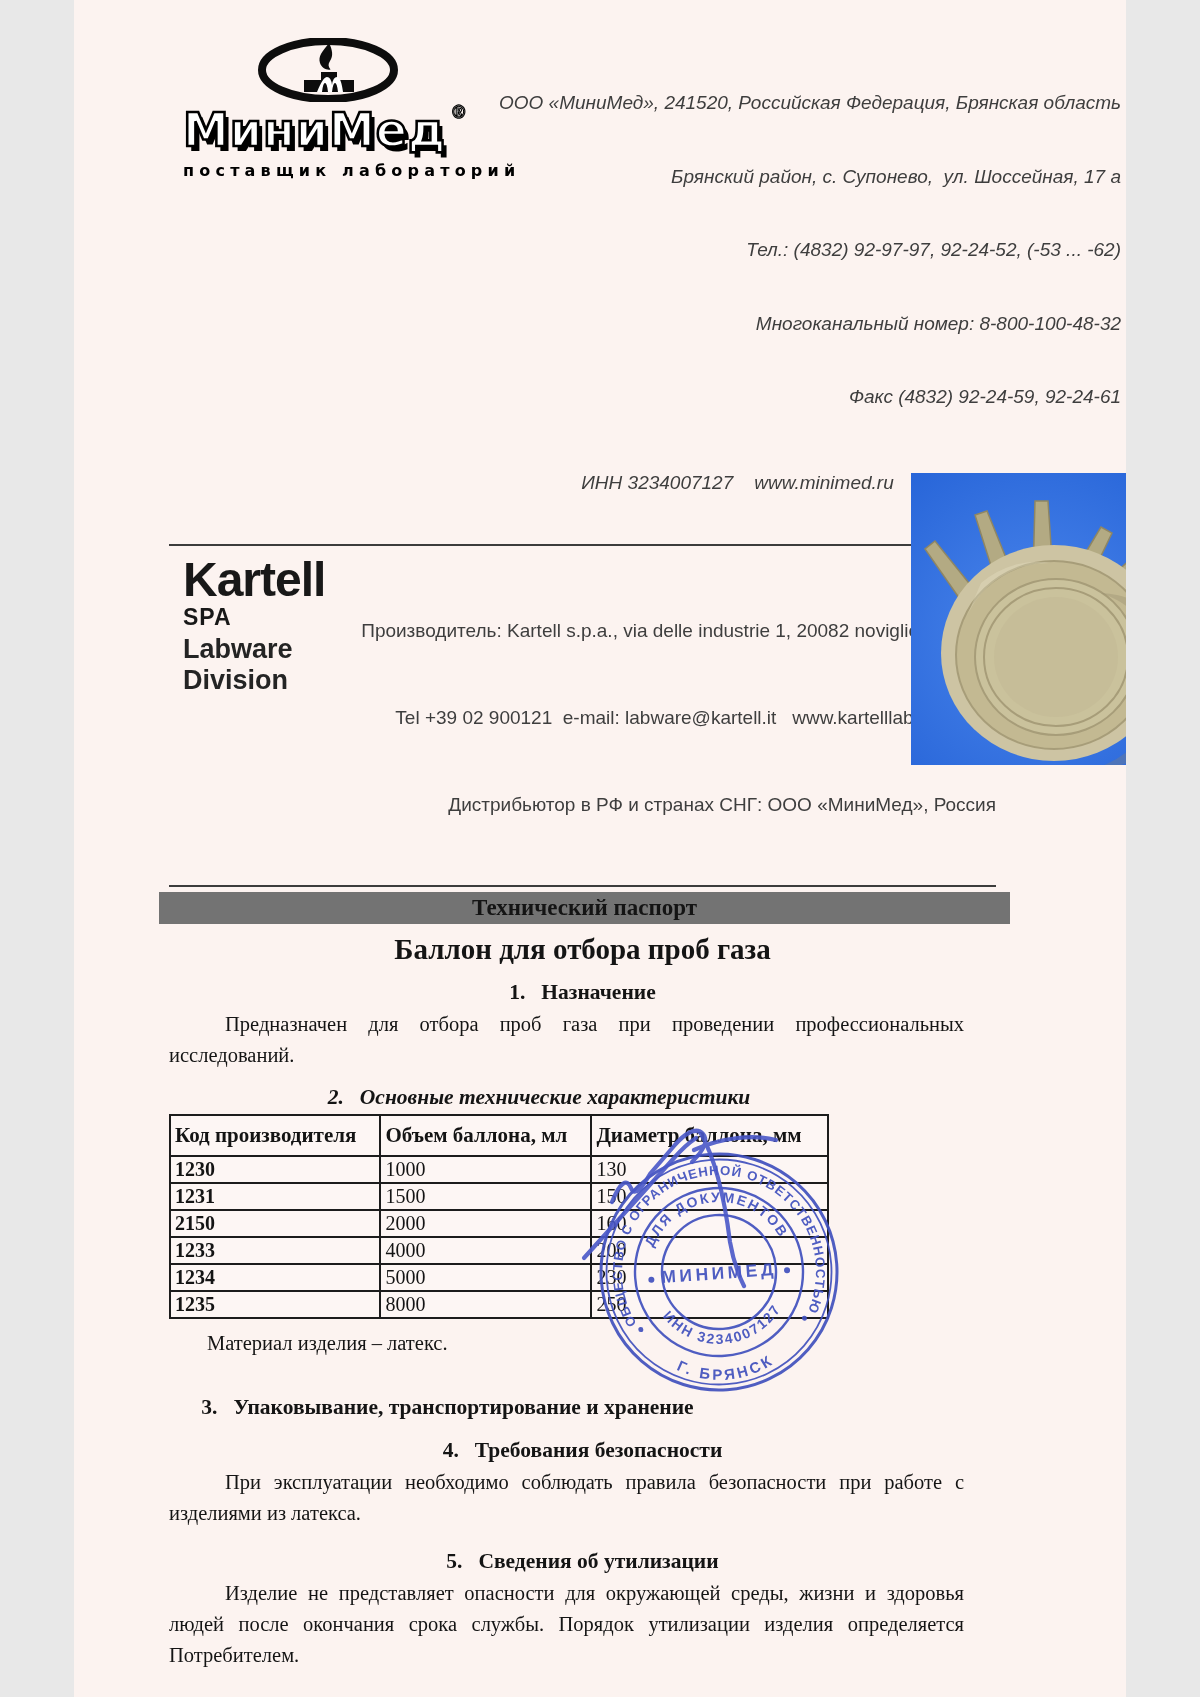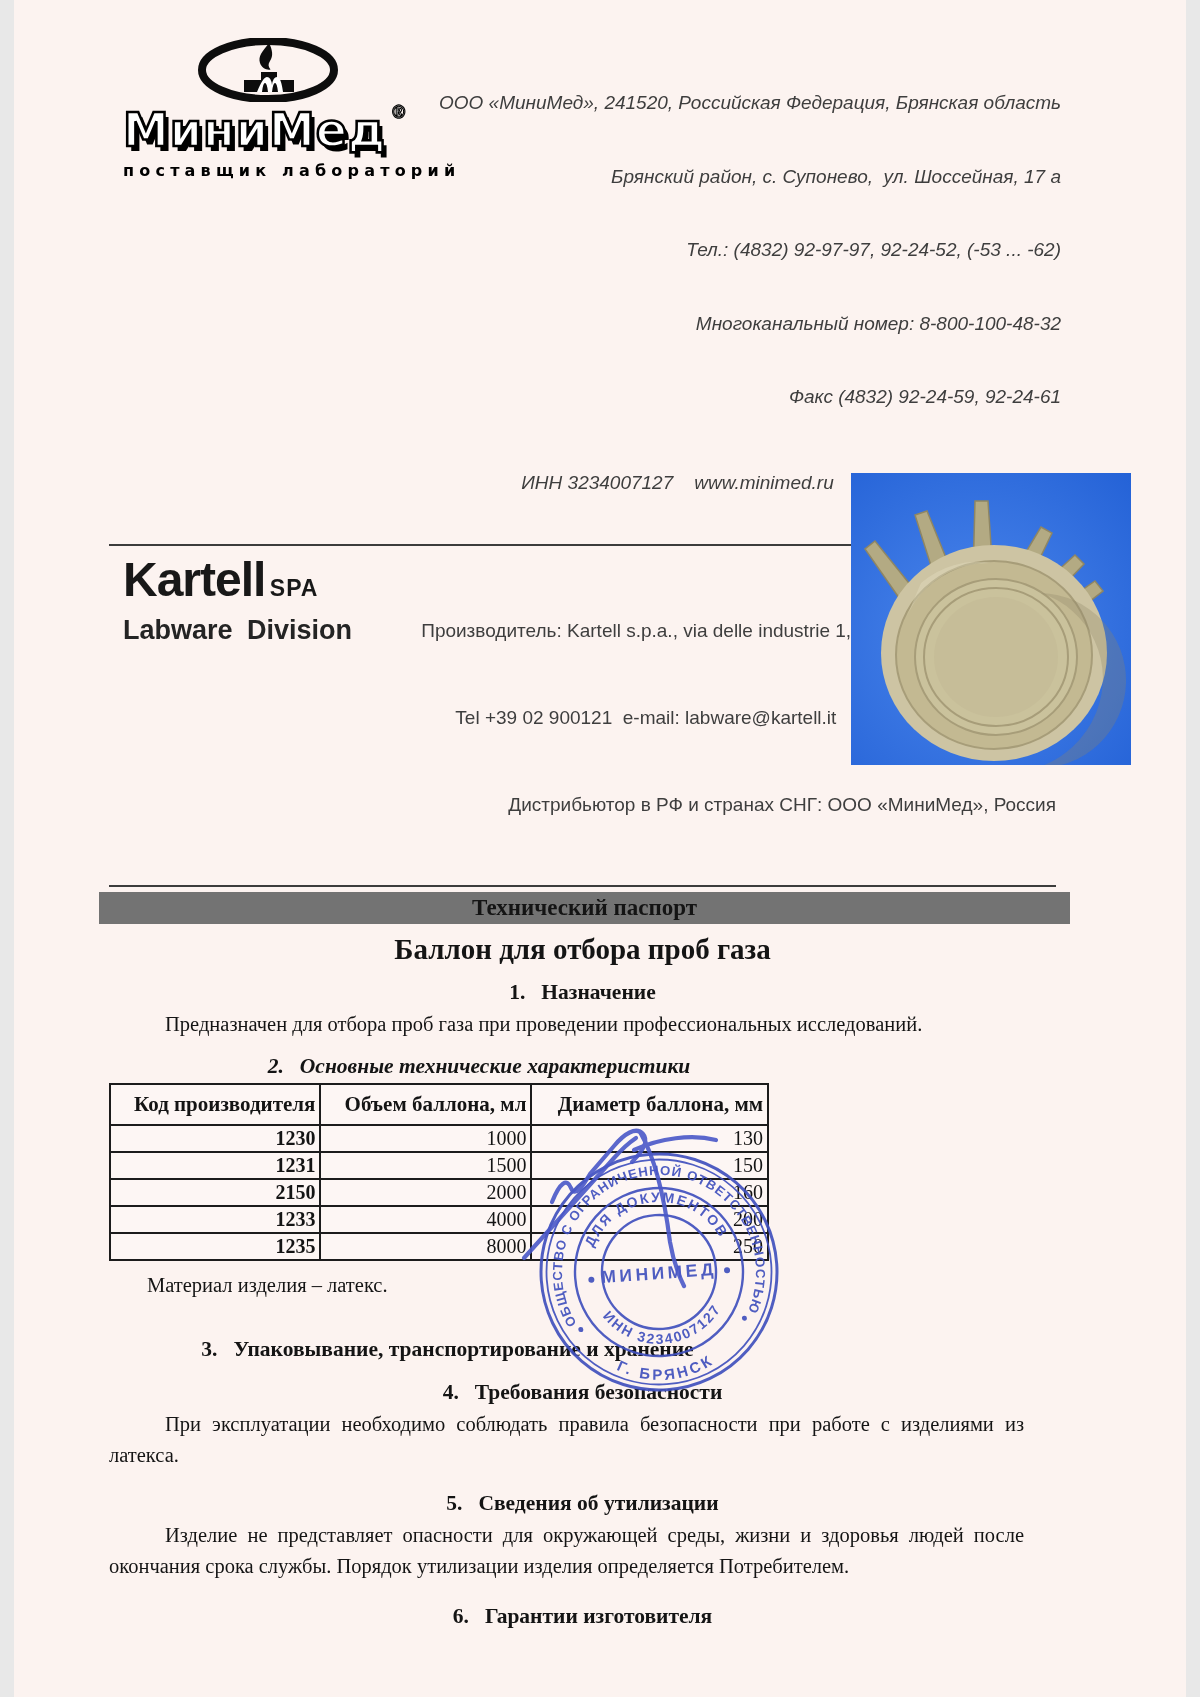--- a/index.html
+++ b/index.html
@@ -1,18 +1,18 @@
 <!DOCTYPE html>
 <html><head>
 <meta charset="utf-8">
 <style>
   * { margin:0; padding:0; box-sizing:border-box; }
   html,body { background:#e8e8e8; }
   .page {
-    position:relative; width:1172px; height:1697px; margin:0 auto;
+    position:relative; width:1052px; height:1697px; margin:0 auto;
     background:#fcf3f0; overflow:hidden;
     font-family:"Liberation Serif", serif; color:#141414;
   }
   .inner { margin:0 130px 0 95px; }
 
   
   .header-row1 { display:flex; justify-content:space-between; padding-top:38px; }
   .logo-block { width:330px; padding-left:14px; }
   .logo-oval { display:block; margin:0 0 2px 74px; }
   .logo-word {
@@ -25,38 +25,38 @@
   .logo-tagline { font-family:"DejaVu Sans", sans-serif; font-weight:bold;
     font-size:16px; letter-spacing:5.2px; color:#000; margin-top:7px; white-space:nowrap; }
   .contacts { text-align:right; font-family:"Liberation Sans", sans-serif;
     font-size:19px; line-height:24.5px; color:#3e3e3e; white-space:pre; margin-top:4px;font-style:italic; }
   .contacts .inn-line { margin-top:12px; display:block; }
   .rule { border-top:2.5px solid #3c3c3c; }
   .header-row2 { display:flex; justify-content:space-between; padding:10px 0 8px; }
   .kartell { padding-left:14px; font-family:"Liberation Sans", sans-serif; color:#181818; }
   .kartell-name { font-weight:bold; font-size:48px; letter-spacing:-1px; line-height:1.0; }
   .kartell-spa { font-weight:bold; font-size:23px; letter-spacing:1px; }
-  .kartell-div { font-weight:bold; font-size:27px; color:#242424; margin-top:11px; word-spacing:7px; }
+  .kartell-div { font-weight:bold; font-size:27px; color:#242424; margin-top:3px; word-spacing:7px; }
   .contacts2 { text-align:right; font-family:"Liberation Sans", sans-serif;
     font-size:19px; line-height:29px; color:#3e3e3e; white-space:pre; margin-top:2px; }
 
   
   .doc-band { background:#737373; margin:5px -14px 0 -10px; padding:3px 0;
     text-align:center; font-weight:bold; font-size:23px; }
   .doc-title { text-align:center; font-weight:bold; font-size:29px; margin-top:9px; }
   .sec-h { text-align:center; font-weight:bold; font-size:21.5px; margin:14px 0 4px; }
   .sec-h .num { margin-right:16px; }
   .body-p { font-size:20.5px; line-height:31px; text-align:justify;
     text-indent:56px; padding-right:32px; margin:2px 0; }
 
   
   .spec-h { width:740px; margin-top:14px;font-style:italic; }
   table.spec { border-collapse:collapse; width:660px; margin-top:4px;
     background:#fdf6f4; }
-  table.spec th, table.spec td { border:2px solid #1c1c1c; text-align:right; }
+  table.spec th, table.spec td { border:2px solid #1c1c1c; text-align:left; }
   table.spec th { font-size:21px; padding:7px 4px; }
   table.spec td { font-size:20px; line-height:23px; padding:1px 4px; }
   table.spec td.code { font-weight:bold; }
   .material-note { font-size:20.5px; margin:13px 0 0 38px; }
   .h3-offset { padding-right:270px; margin-top:40px; }
 
   
   .product-photo { position:absolute; left:837px; top:473px; }
 
   
@@ -143,20 +143,25 @@
           <td class="code">2150</td>
           <td>2000</td>
           <td>160</td>
         </tr>
         <tr>
           <td class="code">1233</td>
           <td>4000</td>
           <td>200</td>
         </tr>
         <tr>
+          <td class="code">1234</td>
+          <td>5000</td>
+          <td>230</td>
+        </tr>
+        <tr>
           <td class="code">1235</td>
           <td>8000</td>
           <td>250</td>
         </tr>
       </tbody>
     </table>
     <div class="material-note">Материал изделия – латекс.</div>
 
     <div class="sec-h h3-offset">
       <span class="num">3.</span><span>Упаковывание, транспортирование и хранение</span>

